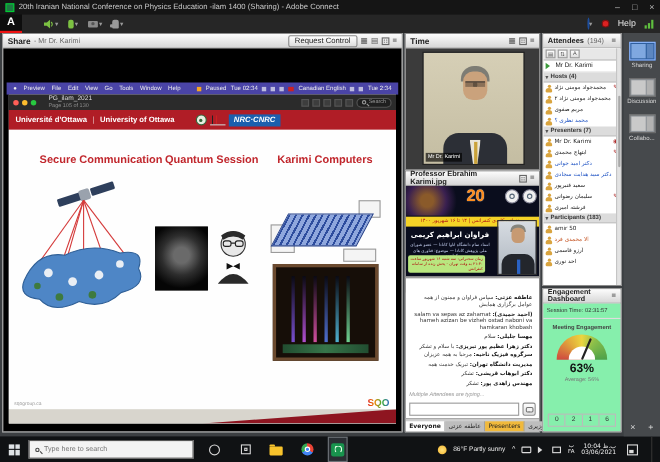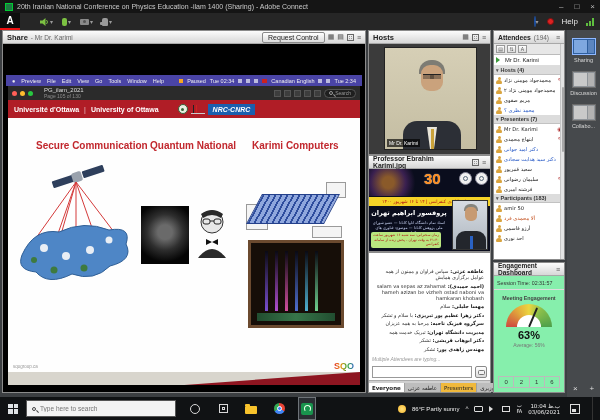--- a/index.html
+++ b/index.html
@@ -410,21 +410,21 @@
           <span class="bt">University of Ottawa</span>
           <span class="logo-chip">
             <span class="circ-logo"></span>
             <span class="wave"></span>
             <span class="nrc">NRC·CNRC</span>
           </span>
         </div>
 
         <div class="slide">
           <span class="sh sh1">Secure Communication</span>
-          <span class="sh sh2">Quantum National</span>
+          <span class="sh sh2">Quantum Session</span>
           <span class="sh sh3">Karimi Computers</span>
 
           <svg width="125" height="145" style="position:absolute;left:6px;top:42px">
             <rect x="38" y="18" width="22" height="7" rx="1" transform="rotate(-18 49 21)" fill="#2e3f5c"></rect>
             <rect x="68" y="8" width="22" height="7" rx="1" transform="rotate(-18 79 11)" fill="#2e3f5c"></rect>
             <rect x="58" y="12" width="10" height="10" rx="2" fill="#9aa2ad" transform="rotate(-18 63 17)"></rect>
             <g stroke="#d43a3a" stroke-width="1">
               <line x1="62" y1="22" x2="22" y2="78"></line>
                 <line x1="62" y1="22" x2="42" y2="92"></line>
               <line x1="62" y1="22" x2="62" y2="95"></line>
@@ -474,21 +474,21 @@
 
         <div class="strip">
           <div class="wedge"></div>
         </div>
       </div>
     </div>
   </div>
 
   <div class="pod video-pod">
     <div class="pod-h">
-      <b>Hosts</b>
+      <b>Time</b>
       <span class="sp"></span>
       <span class="hic">▦</span>
       <span class="fsbox"></span>
       <span class="hic">≡</span>
     </div>
     <div class="video-c">
       <div class="vframe">
         <div class="p-hair"></div>
         <div class="p-face"></div>
         <div class="p-glass"></div>
@@ -502,27 +502,27 @@
 
   <div class="pod poster-pod">
     <div class="pod-h">
       <b style="font-size:6.8px">Professor Ebrahim Karimi.jpg</b>
       <span class="sp"></span>
       <span class="fsbox"></span>
       <span class="hic">≡</span>
     </div>
     <div class="poster-c">
       <div class="nebula"></div>
-      <span class="big20">30</span>
+      <span class="big20">20</span>
       <span class="pcircs">
         <span class="pcirc"></span>
         <span class="pcirc"></span>
       </span>
       <div class="yband fa">سخنرانی کلیدی کنفرانس | ۱۴ تا ۱۶ شهریور ۱۴۰۰</div>
-      <div class="pspeaker fa">پروفسور ابراهیم تهران</div>
+      <div class="pspeaker fa">فراوان ابراهیم کریمی</div>
       <div class="plines fa">استاد تمام دانشگاه اتاوا کانادا — عضو شورای ملی پژوهش کانادا — موضوع: فناوری های کوانتومی</div>
       <div class="gnote fa">زمان سخنرانی: سه شنبه ۱۶ شهریور ساعت ۲۱:۳۰ به وقت تهران - پخش زنده از سامانه کنفرانس</div>
       <div class="pphoto">
         <div class="pp-hair"></div>
           <div class="pp-face"></div>
           <div class="pp-body"></div>
           <div class="pp-tie"></div>
       </div>
     </div>
   </div>

